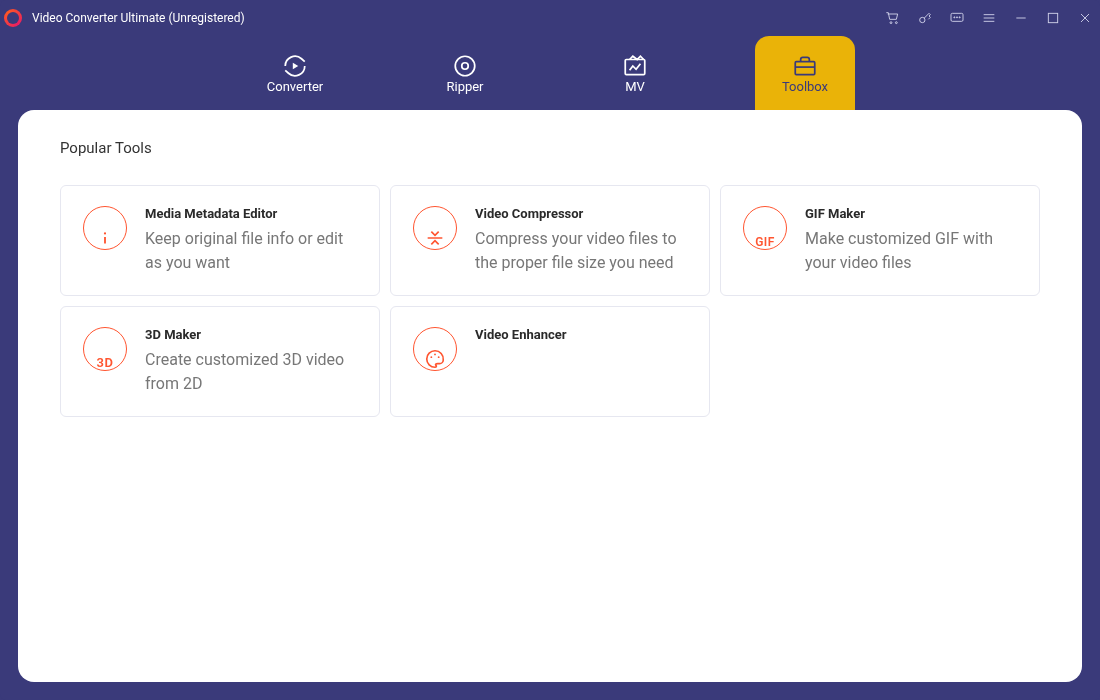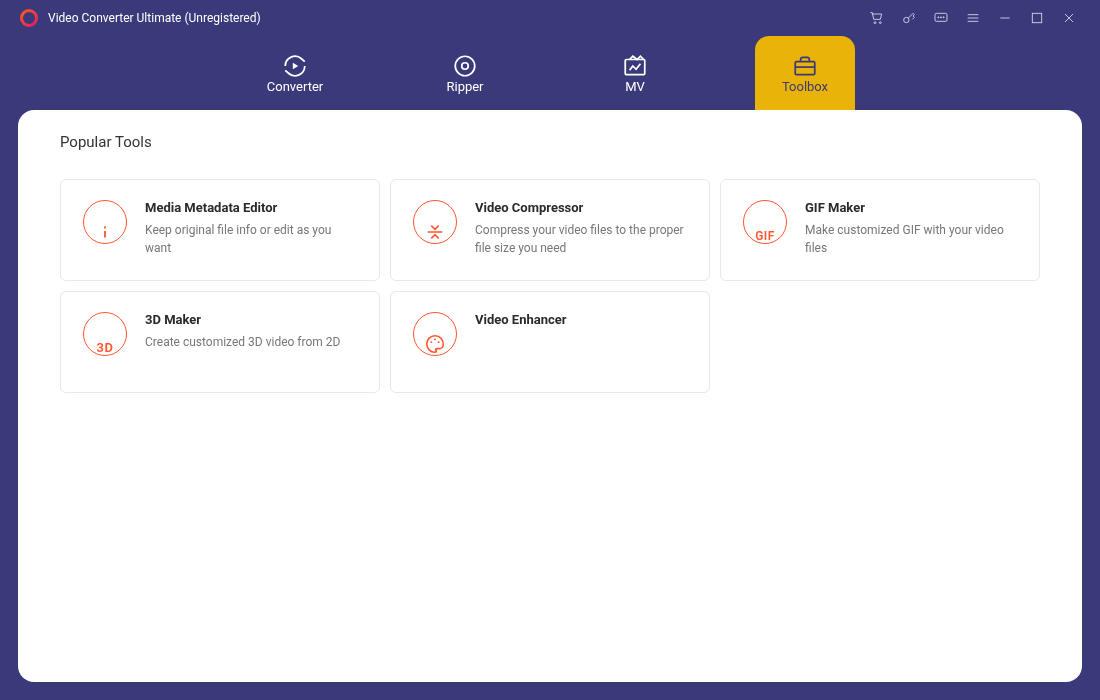--- a/index.html
+++ b/index.html
@@ -1,40 +1,40 @@
 <!DOCTYPE html>
 <html><head>
 <meta charset="utf-8">
 <style>
 * { margin: 0; padding: 0; box-sizing: border-box; font-family: -apple-system, BlinkMacSystemFont, "Segoe UI", Roboto, sans-serif; }
 body { width: 1100px; height: 700px; background: #3a3a7a; overflow: hidden; }
 .app-window { width: 1100px; height: 700px; background: #3a3a7a; border-radius: 6px; display: flex; flex-direction: column; }
-.titlebar { height: 36px; display: flex; align-items: center; padding: 0 20px; gap: 10px; }
+.titlebar { height: 36px; display: flex; align-items: center; padding: 0 4px; gap: 10px; }
 .logo { width: 18px; height: 18px; border-radius: 50%; background: conic-gradient(from 140deg, #e91e63, #ff5722, #e91e63); position: relative; }
 .logo::after { content: ""; position: absolute; inset: 3px; border-radius: 50%; background: #3a3a7a; }
 .app-title { color: #fff; font-size: 12px; font-weight: 400; }
 .titlebar-spacer { flex: 1; }
 .tb-btn { width: 22px; height: 22px; display: flex; align-items: center; justify-content: center; cursor: pointer; color: #cfd0e8; }
 .tb-btn svg { width: 16px; height: 16px; stroke: currentColor; fill: none; stroke-width: 1.4; }
 .nav-tabs { height: 74px; display: flex; align-items: flex-end; justify-content: center; gap: 70px; }
 .nav-tab { display: flex; flex-direction: column; align-items: center; width: 100px; height: 74px; justify-content: center; cursor: pointer; color: #fff; border-radius: 14px 14px 0 0; }
 .nav-tab.active { background: #eab308; color: #3a3a7a; }
 .nav-tab .nav-icon { width: 26px; height: 26px; display: flex; align-items: center; justify-content: center; }
 .nav-tab .nav-icon svg { width: 26px; height: 26px; stroke: currentColor; fill: none; stroke-width: 1.6; }
 .nav-tab .nav-label { font-size: 13px; }
-.content { flex: 1; margin: 0 18px 18px 18px; background: #fff; border-radius: 16px; padding: 23px 42px; overflow: auto; }
+.content { flex: 1; margin: 0 18px 18px 18px; background: #fff; border-radius: 16px; padding: 29px 42px; overflow: auto; }
 .section-title { font-size: 15px; color: #333; margin-bottom: 28px; }
 .tools-grid { display: grid; grid-template-columns: repeat(3, 1fr); gap: 10px; }
 .tool-card { border: 1px solid #e6e7f0; border-radius: 6px; padding: 20px 22px; display: flex; gap: 18px; align-items: flex-start; cursor: pointer; min-height: 102px; }
 .tool-icon { width: 44px; height: 44px; border: 1.8px solid #ff5530; border-radius: 50%; display: flex; align-items: flex-end; justify-content: center; flex-shrink: 0; color: #ff5530; font-weight: 600; }
 .tool-icon svg { width: 22px; height: 22px; stroke: #ff5530; fill: none; stroke-width: 1.8; }
 .tool-icon .txt { font-size: 12px; letter-spacing: 0.5px; }
 .tool-text { display: flex; flex-direction: column; gap: 6px; }
 .tool-title { font-size: 13px; font-weight: 700; color: #2a2a2a; }
-.tool-desc { font-size: 12px; color: #777; line-height: 1.5; }
+.tool-desc { font-size: 16px; color: #777; line-height: 1.5; }
 </style>
 </head>
 <body>
 
 <div class="app-window">
 
   <div class="titlebar">
     <div class="logo"></div>
     <div class="app-title">Video Converter Ultimate (Unregistered)</div>
     <div class="titlebar-spacer"></div>

